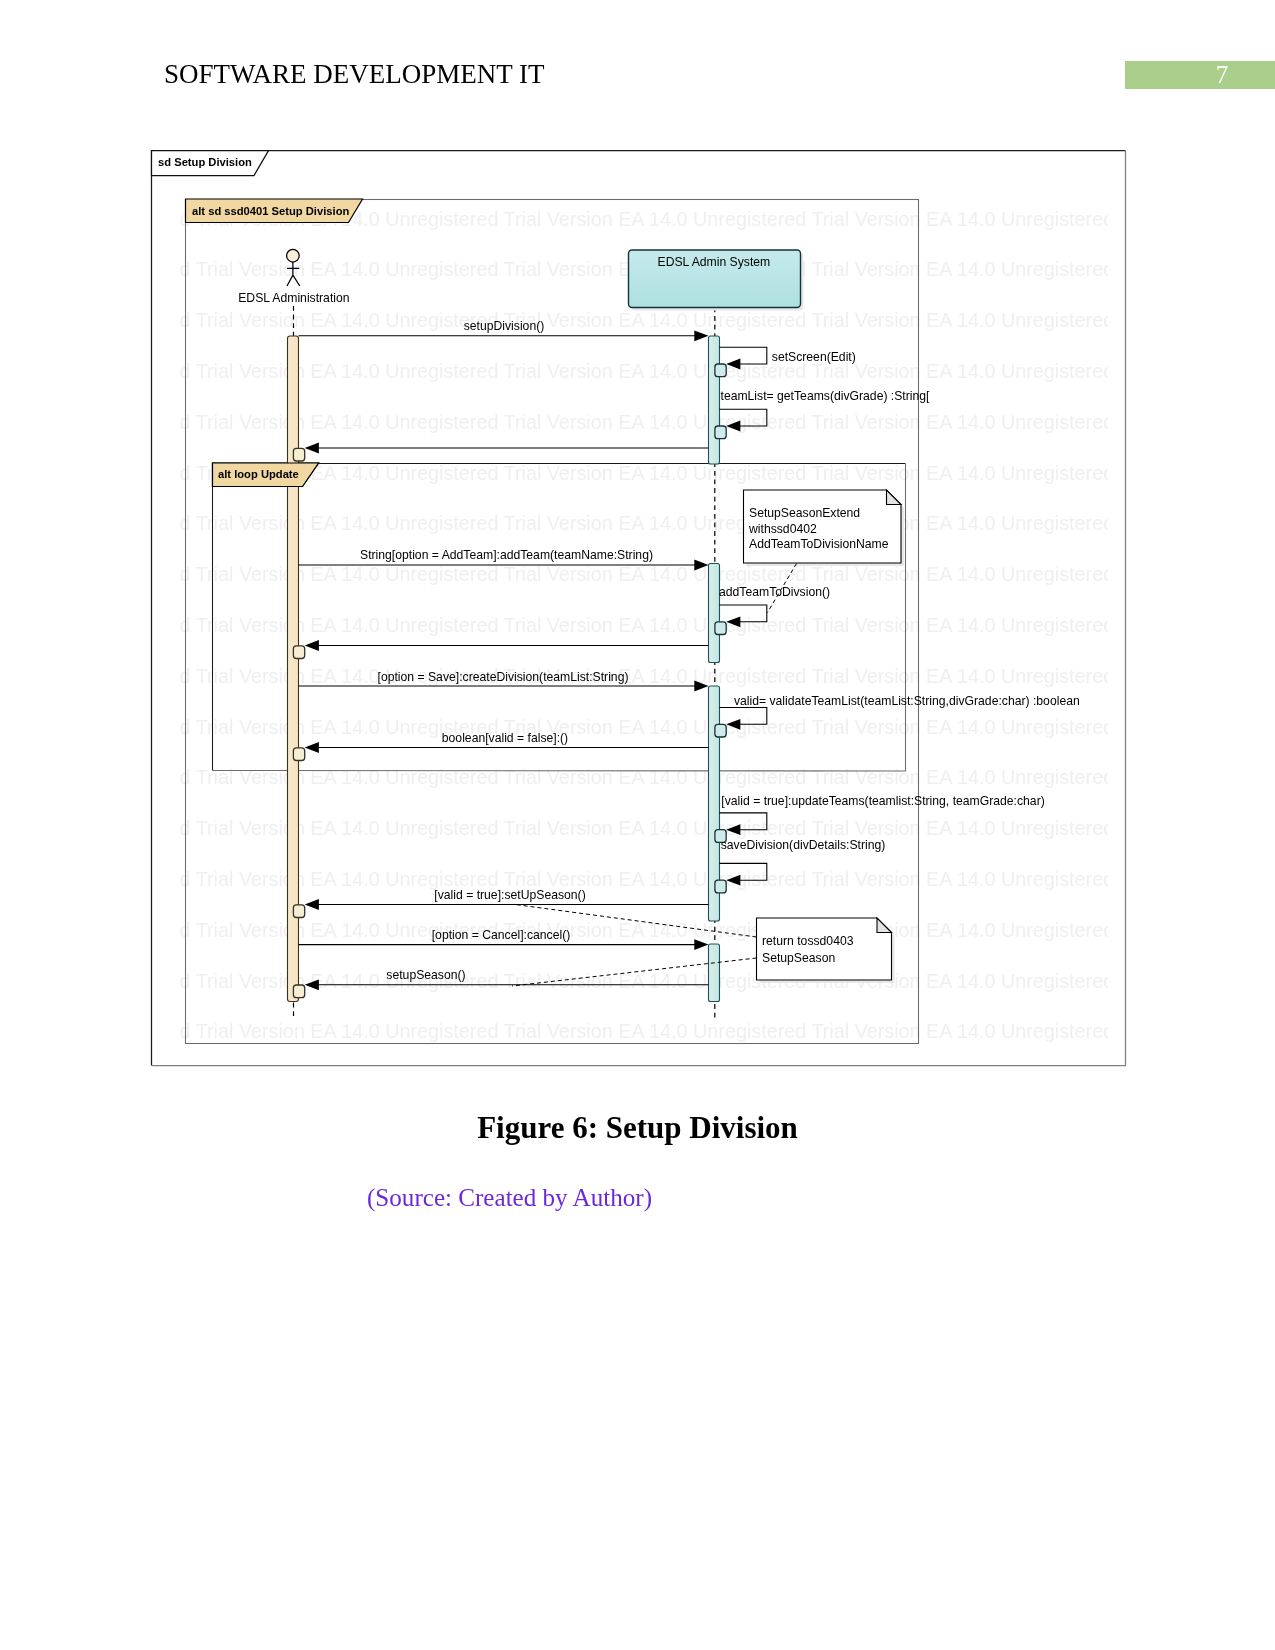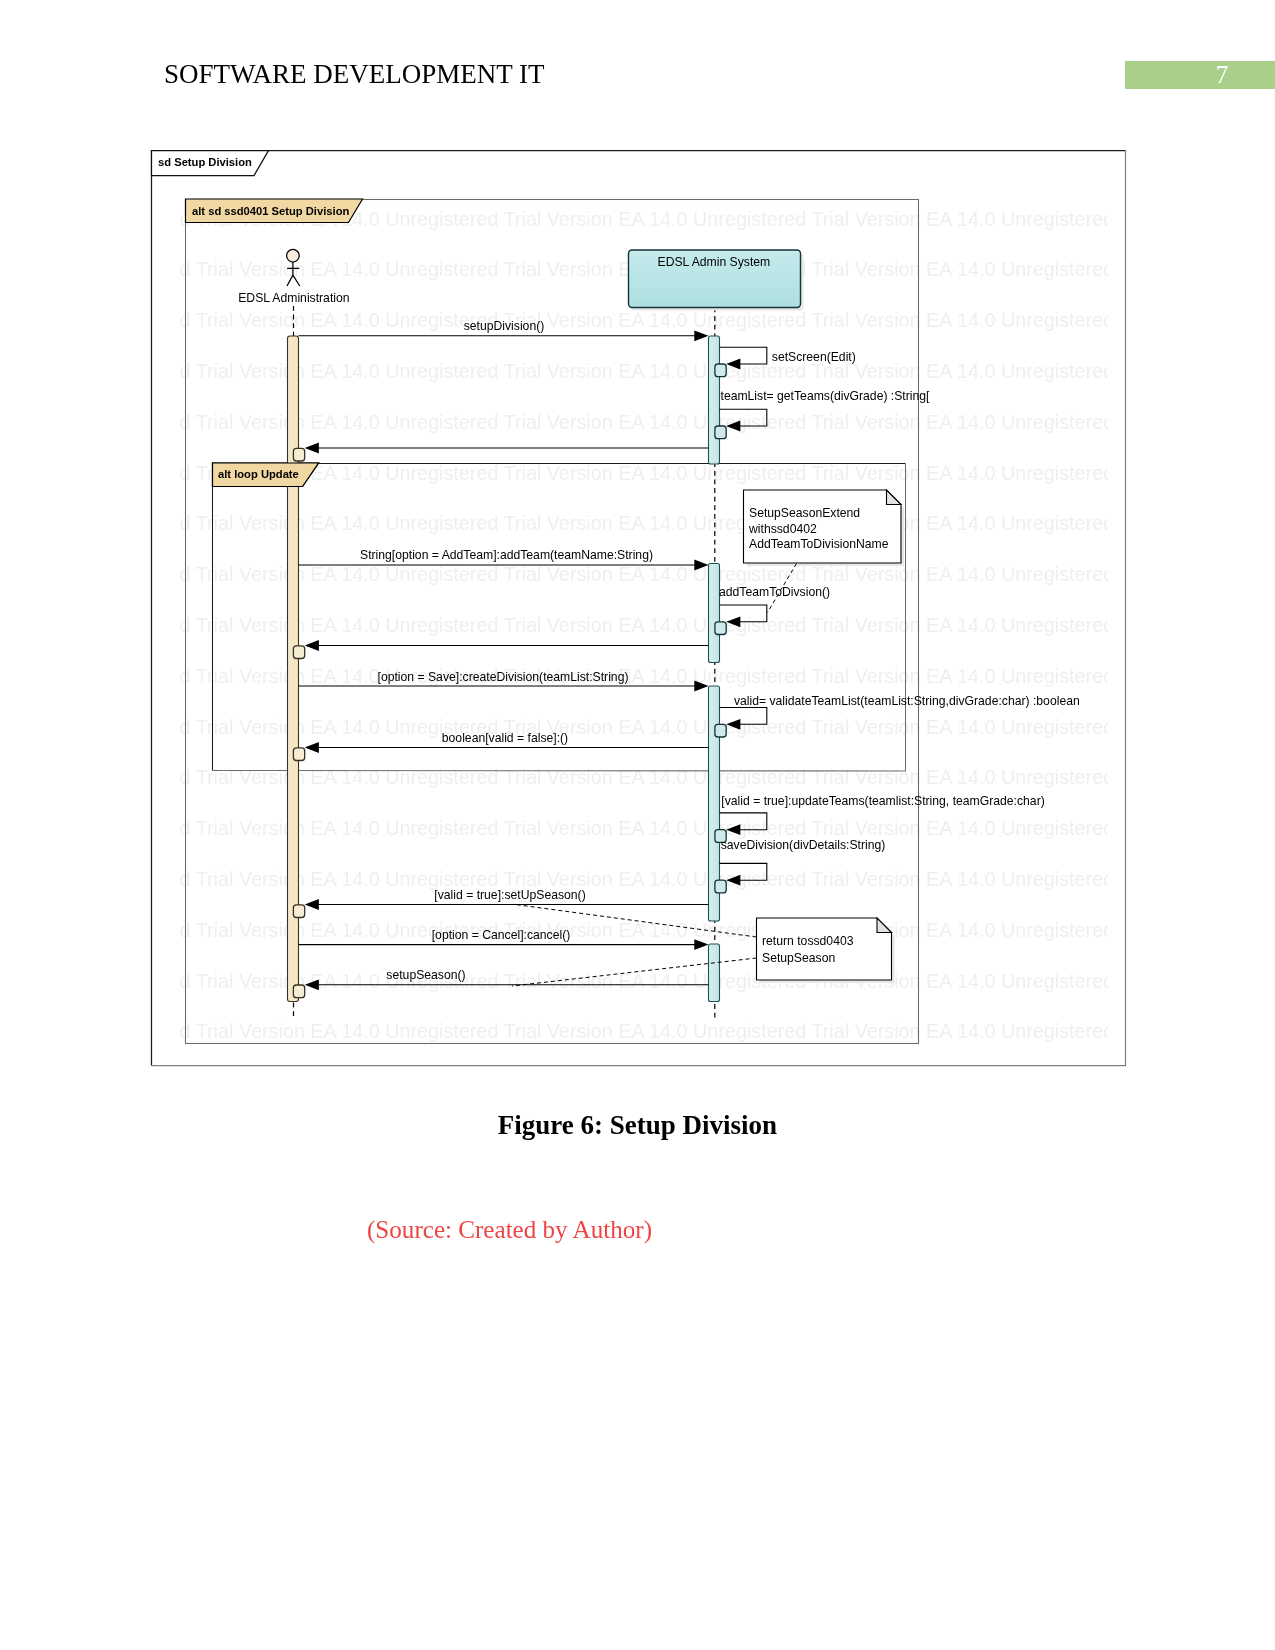--- a/index.html
+++ b/index.html
@@ -2,22 +2,22 @@
 <html><head>
 <meta charset="utf-8">
 <title>Setup Division</title>
 <style>
   html,body{margin:0;padding:0;}
   body{width:1275px;height:1650px;background:#ffffff;font-family:"Liberation Serif",serif;position:relative;overflow:hidden;}
   .page{position:absolute;left:0;top:0;width:1275px;height:1650px;}
   #doc-header{position:absolute;left:164px;top:59px;font-family:"Liberation Serif",serif;font-size:27px;color:#000;}
   #page-num-box{position:absolute;left:1125px;top:61px;width:150px;height:27.5px;background:#a9cf8a;}
   #page-num{position:absolute;left:1125px;top:61px;width:194px;text-align:center;font-family:"Liberation Serif",serif;font-size:25px;line-height:27.5px;color:#ffffff;}
-  #fig-caption{position:absolute;left:0;top:1110px;width:1275px;text-align:center;font-family:"Liberation Serif",serif;font-weight:bold;font-size:27px;color:#000;}
-  #fig-source{position:absolute;left:0;top:1216px;width:1019px;text-align:center;font-family:"Liberation Serif",serif;font-size:25.1px;color:#ef4444;}
+  #fig-caption{position:absolute;left:0;top:1110px;width:1275px;text-align:center;font-family:"Liberation Serif",serif;font-weight:bold;font-size:31px;color:#000;}
+  #fig-source{position:absolute;left:0;top:1184px;width:1019px;text-align:center;font-family:"Liberation Serif",serif;font-size:25.1px;color:#6d28d9;}
   #diagram{position:absolute;left:0px;top:0px;width:1275px;height:1650px;}
   svg text{font-family:"Liberation Sans",sans-serif;}
 </style>
 </head>
 <body>
 
 <div class="page">
   <div id="doc-header">SOFTWARE DEVELOPMENT IT</div>
   <div id="page-num-box"></div>
   <div id="page-num">7</div>

